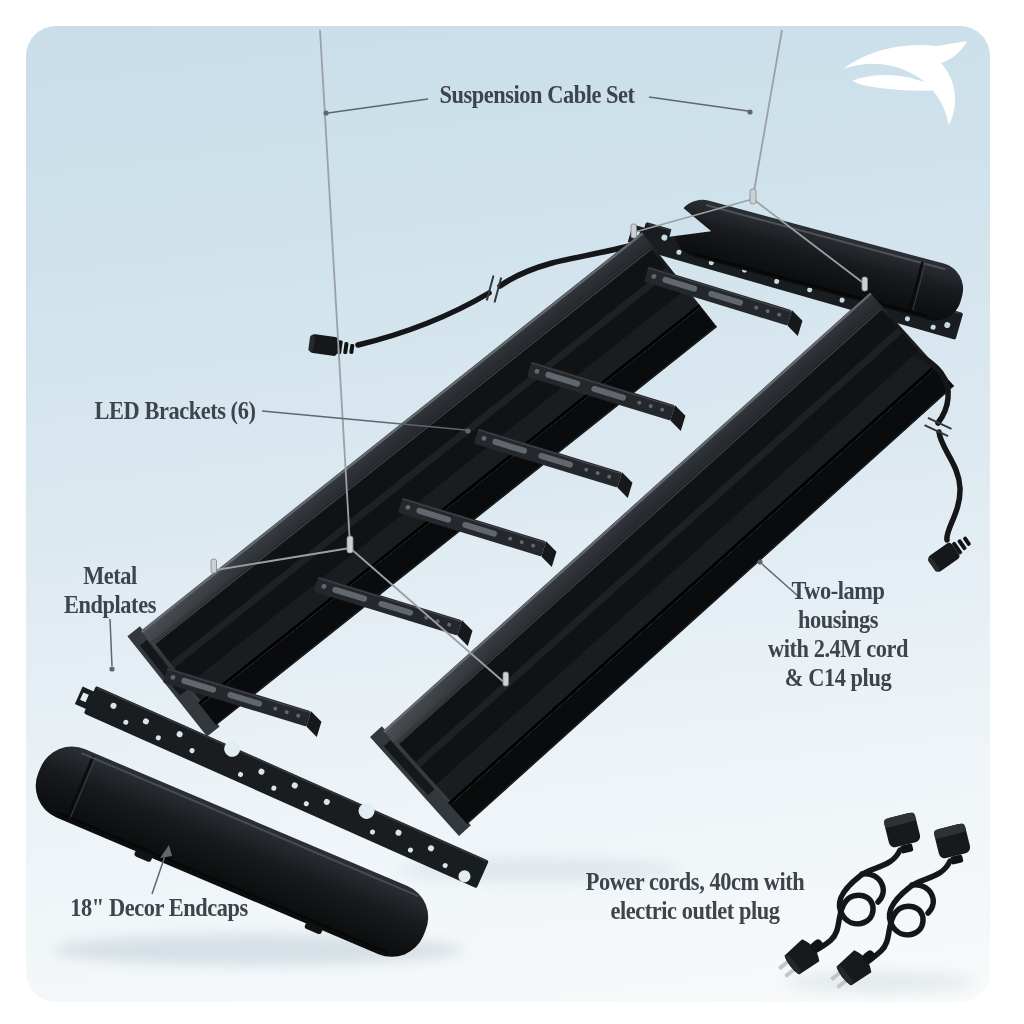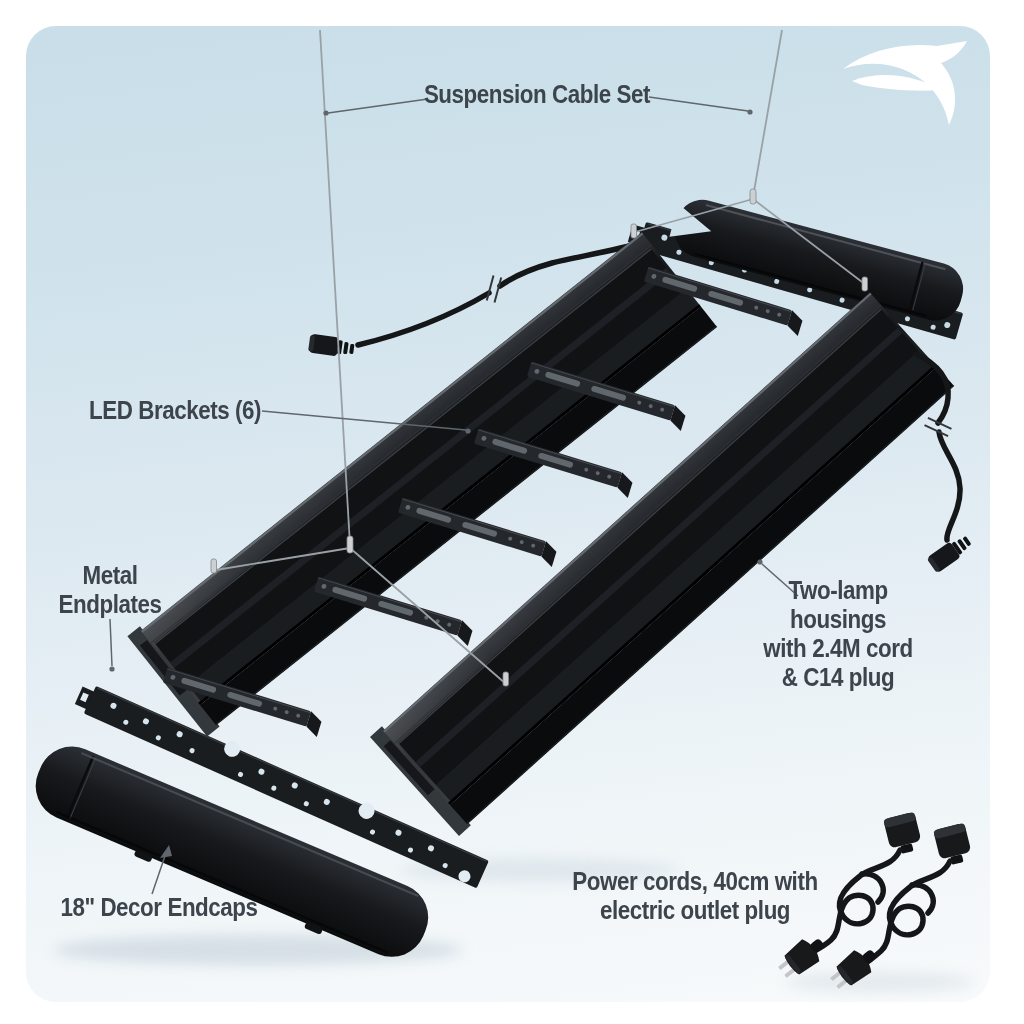--- a/index.html
+++ b/index.html
@@ -1,17 +1,17 @@
 <!DOCTYPE html>
 <html><head>
 <meta charset="utf-8">
 <style>
   html,body{margin:0;padding:0;background:#ffffff;}
   .stage{position:relative;width:1024px;height:1024px;overflow:hidden;
-         font-family:Liberation Sans, sans-serif;}
+         font-family:Liberation Serif, serif;}
   .card{position:absolute;left:26px;top:26px;width:964px;height:976px;border-radius:30px;
         background:linear-gradient(173deg,#c9dee9 0%,#cfe2ec 22%,#dde9f1 48%,#ecf3f7 72%,#f8fafb 100%);}
   svg.art{position:absolute;left:0;top:0;width:1024px;height:1024px;}
   .label{position:absolute;color:#3d444b;font-weight:700;font-size:26px;letter-spacing:-0.5px;
          line-height:1.12;text-align:center;white-space:pre-line;
          transform:translate(-50%,-50%) scaleX(0.86);}
 </style>
 </head>
 <body>
 

